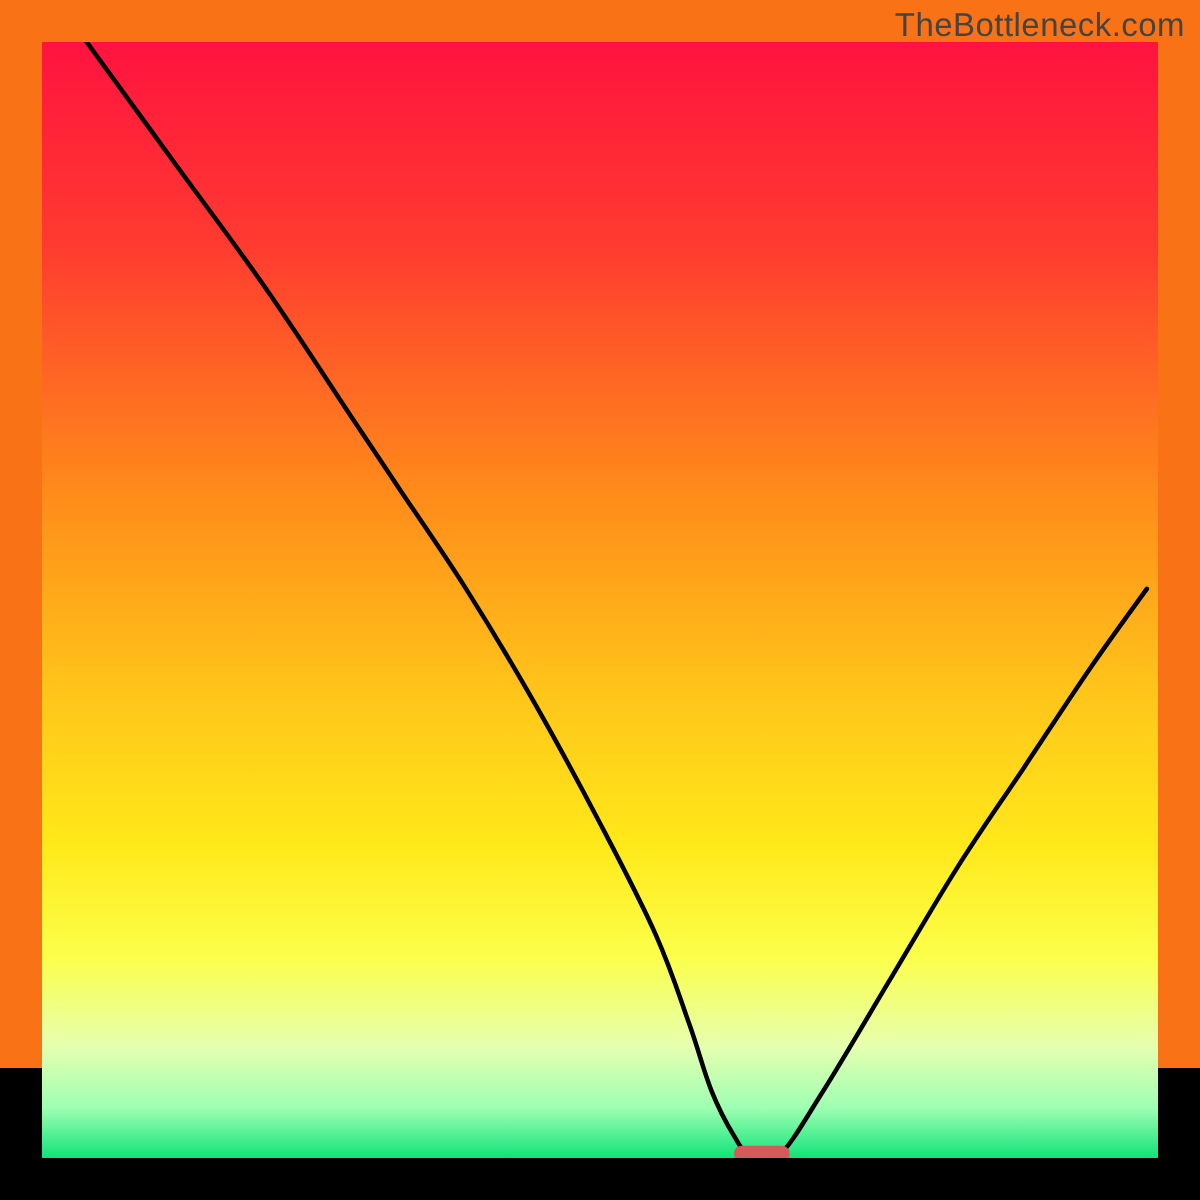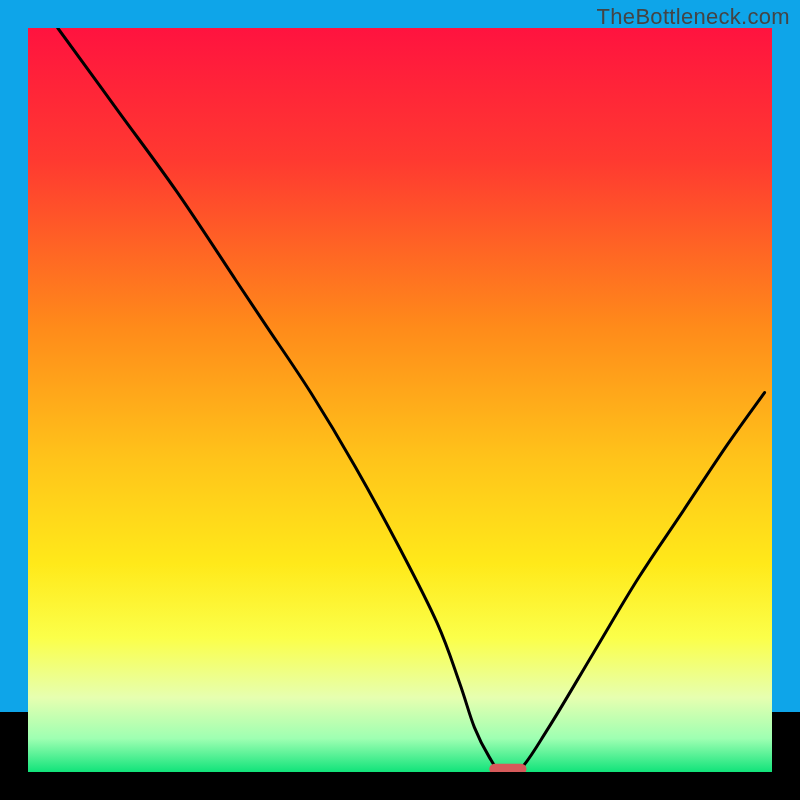--- a/index.html
+++ b/index.html
@@ -8,21 +8,21 @@
     width: 800px;
     height: 800px;
     background: #000;
     overflow: hidden;
     font-family: Arial, Helvetica, sans-serif;
   }
   .frame {
     position: relative;
     width: 800px;
     height: 712px;
-    background: #0ea5e9;
+    background: #f97316;
   }
   .watermark {
     position: absolute;
     top: 4px;
     right: 10px;
     color: #444;
     font-size: 22px;
     font-weight: 500;
     letter-spacing: 0.3px;
     z-index: 10;

